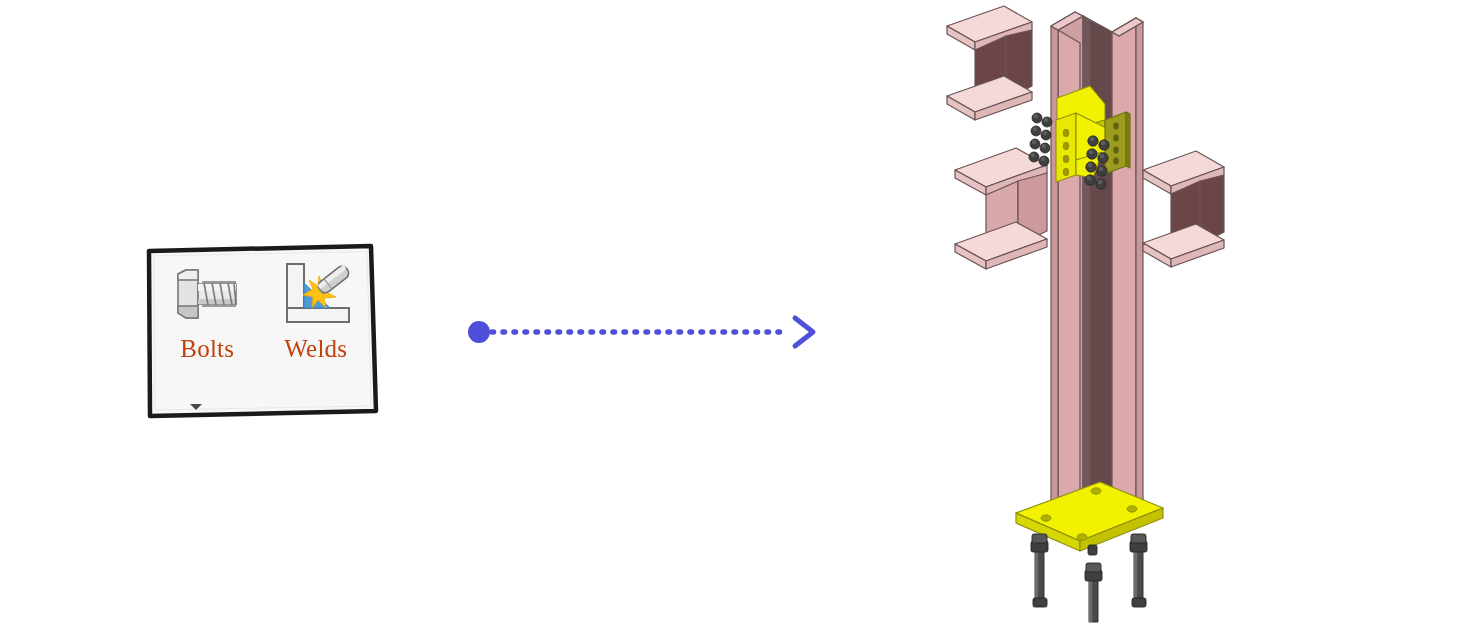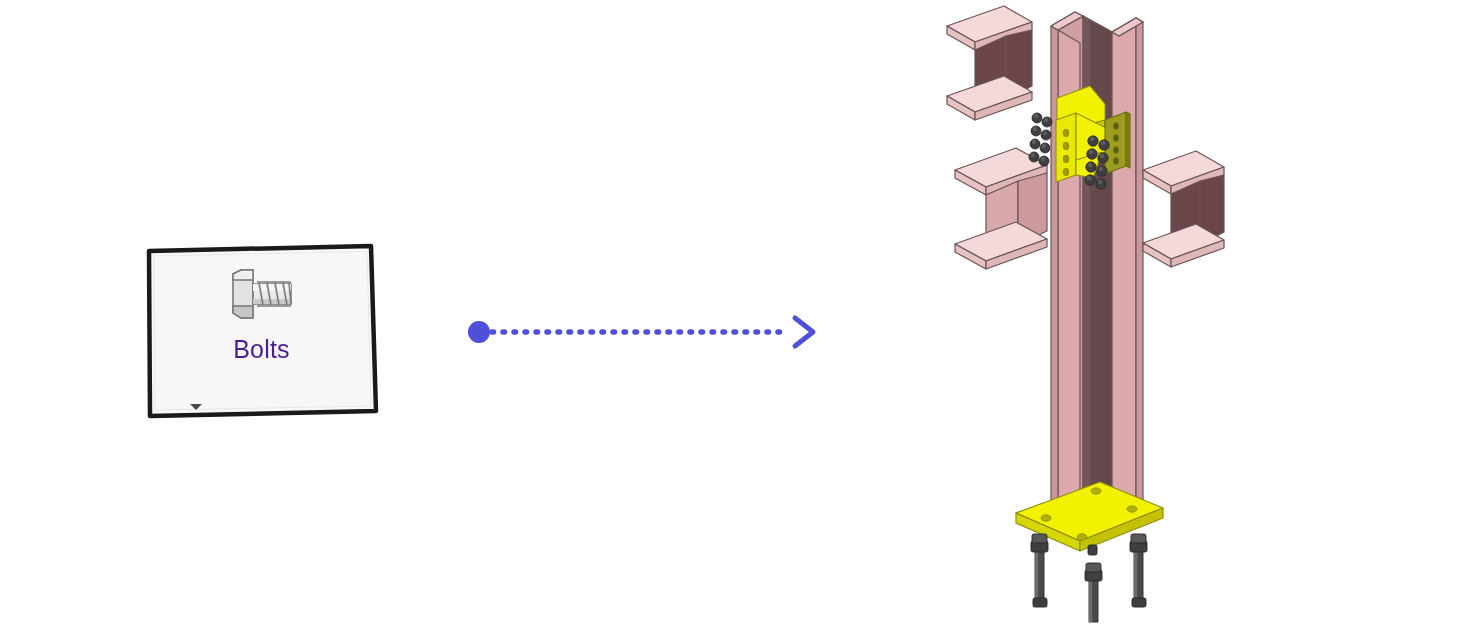--- a/index.html
+++ b/index.html
@@ -55,25 +55,25 @@
     align-items: center;
     justify-content: flex-end;
   }
   .ribbon-icon {
     width: 86px;
     height: 78px;
     display: block;
   }
   .ribbon-label {
     font-size: 25px;
-    color: #4c1d95;
+    color: #c2410c;
     letter-spacing: 0.2px;
     line-height: 1.05;
     margin-top: 2px;
-    font-family: Liberation Sans, sans-serif;
+    font-family: Liberation Serif, serif;
     white-space: nowrap;
   }
   .panel-dropdown {
     position: absolute;
     left: 46px;
     bottom: 8px;
     width: 14px;
     height: 8px;
   }
 
@@ -128,20 +128,40 @@
               <path d="M56,27 L60,49"></path>
                 <path d="M64,27 L68,49"></path>
               <path d="M70,27 L72,49"></path>
               <path d="M38,26 L72,26"></path>
                 <path d="M38,50 L72,50"></path>
             </g>
           </svg>
           <div class="ribbon-label">Bolts</div>
         </div>
 
+        <div class="ribbon-button">
+          <svg class="ribbon-icon" viewBox="0 0 86 78">
+
+            <rect x="14" y="8" width="17" height="58" fill="#f4f4f4" stroke="#6e6e6e" stroke-width="2"></rect>
+
+            <rect x="14" y="52" width="62" height="14" fill="#f4f4f4" stroke="#6e6e6e" stroke-width="2"></rect>
+
+            <path d="M31,27 L31,52 L57,52 Z" fill="#4f9cd8" stroke="#3f80b5" stroke-width="1"></path>
+
+            <path d="M46,20 L50,31 L60,27 L53,36 L63,41 L51,42 L53,52 L45,44 L39,52 L40,41 L30,39 L40,33 L36,24 L45,30 Z" fill="#ffc20e" stroke="#f0a500" stroke-width="0.8" stroke-linejoin="round"></path>
+
+            <g transform="rotate(-38 60 26)">
+              <rect x="45" y="18" width="34" height="13" rx="6" fill="#cfcfcf" stroke="#6e6e6e" stroke-width="1.6"></rect>
+              <rect x="45" y="19" width="34" height="5" rx="2.5" fill="#ededed" stroke="none"></rect>
+              <path d="M45,20 L45,30" stroke="#8a8a8a" stroke-width="1.4"></path>
+              <path d="M55,18 L55,31" stroke="#9a9a9a" stroke-width="1.2"></path>
+            </g>
+          </svg>
+          <div class="ribbon-label">Welds</div>
+        </div>
 
       </div>
     </div>
 
     <svg class="panel-dropdown" viewBox="0 0 14 8">
       <path d="M1,1 L13,1 L7,7 Z" fill="#4a4a4a"></path>
     </svg>
   </div>
 
   <svg id="flow-arrow" viewBox="0 0 356 38">

